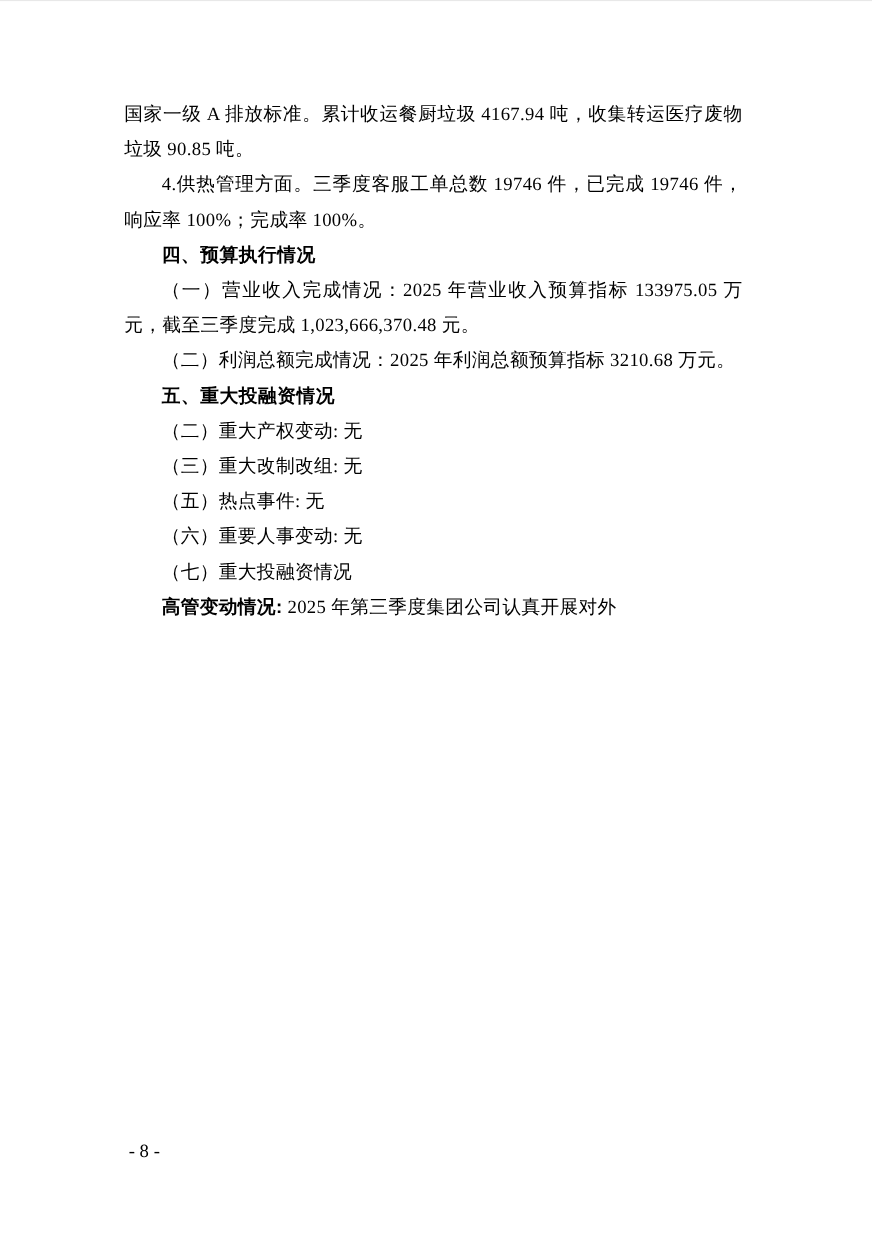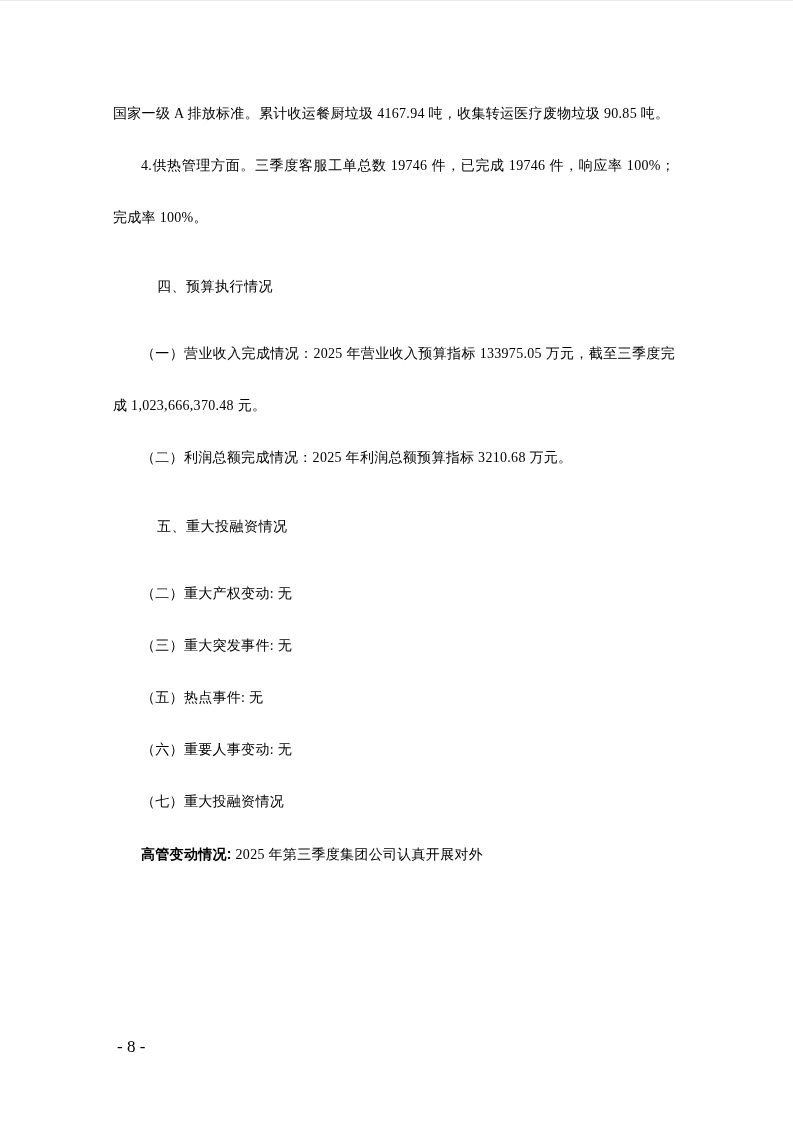--- a/index.html
+++ b/index.html
@@ -16,36 +16,36 @@
     font-family: "Liberation Serif", "DejaVu Serif", serif;
     overflow: hidden;
     box-sizing: border-box;
     border-top: 1px solid #e8e8e8;
   }
   .content {
     position: absolute;
     left: 113px;
     top: 87px;
     width: 562px;
-    font-size: 14px;
-    line-height: 52px;
+    font-size: 17px;
+    line-height: 32px;
     text-align: justify;
     letter-spacing: 0.3px;
   }
   .para {
     margin: 0;
     text-indent: 2em;
   }
   .para.cont {
     text-indent: 0;
   }
   .heading {
-    margin: 16px;
+    margin: 0;
     text-indent: 2em;
-    font-weight: 400;
+    font-weight: 700;
     font-family: "Liberation Sans", "DejaVu Sans", sans-serif;
     letter-spacing: 0.5px;
   }
   .bold-lead {
     font-weight: 700;
     font-family: "Liberation Sans", "DejaVu Sans", sans-serif;
   }
   .footer-pagenum {
     position: absolute;
     left: 117px;
@@ -60,20 +60,20 @@
 
 <main class="page">
   <section class="content">
     <p class="para cont">国家一级 A 排放标准。累计收运餐厨垃圾 4167.94 吨，收集转运医疗废物垃圾 90.85 吨。</p>
     <p class="para">4.供热管理方面。三季度客服工单总数 19746 件，已完成 19746 件，响应率 100%；完成率 100%。</p>
     <p class="heading">四、预算执行情况</p>
     <p class="para">（一）营业收入完成情况：2025 年营业收入预算指标 133975.05 万元，截至三季度完成 1,023,666,370.48 元。</p>
     <p class="para">（二）利润总额完成情况：2025 年利润总额预算指标 3210.68 万元。</p>
     <p class="heading">五、重大投融资情况</p>
     <p class="para">（二）重大产权变动: 无</p>
-    <p class="para">（三）重大突发事件: 无</p>
+    <p class="para">（三）重大改制改组: 无</p>
     <p class="para">（五）热点事件: 无</p>
     <p class="para">（六）重要人事变动: 无</p>
     <p class="para">（七）重大投融资情况</p>
     <p class="para"><span class="bold-lead">高管变动情况:</span><span> 2025 年第三季度集团公司认真开展对外</span></p>
   </section>
   <div class="footer-pagenum">- 8 -</div>
 </main>
 
 </body></html>

